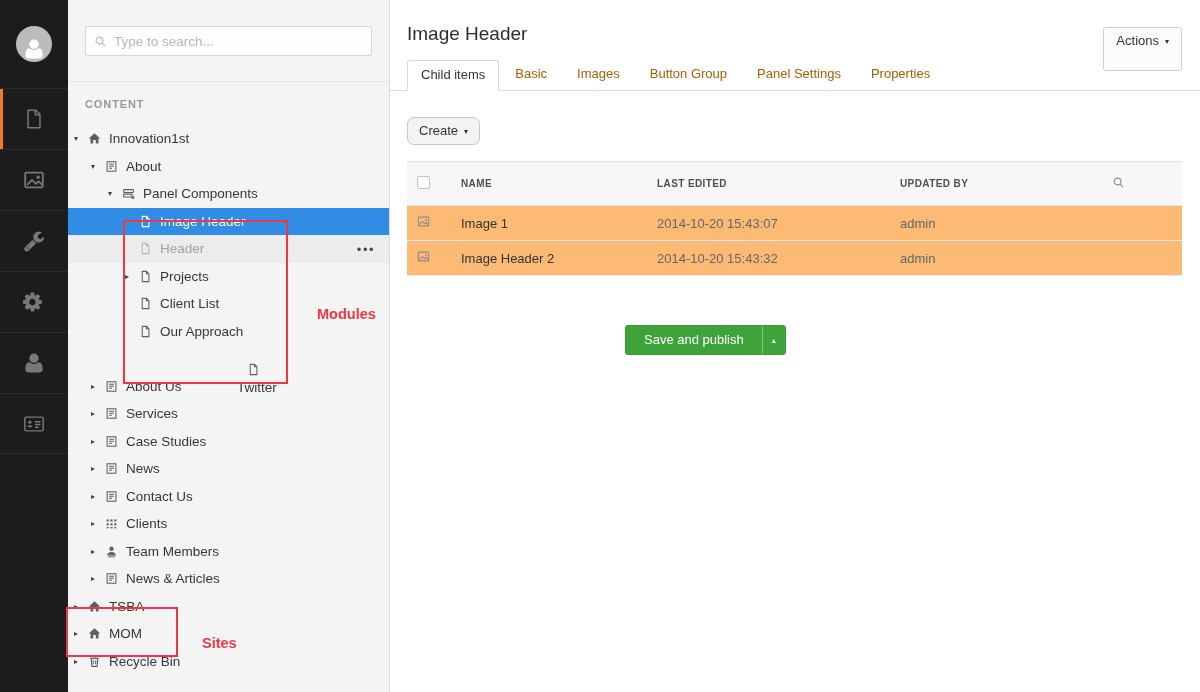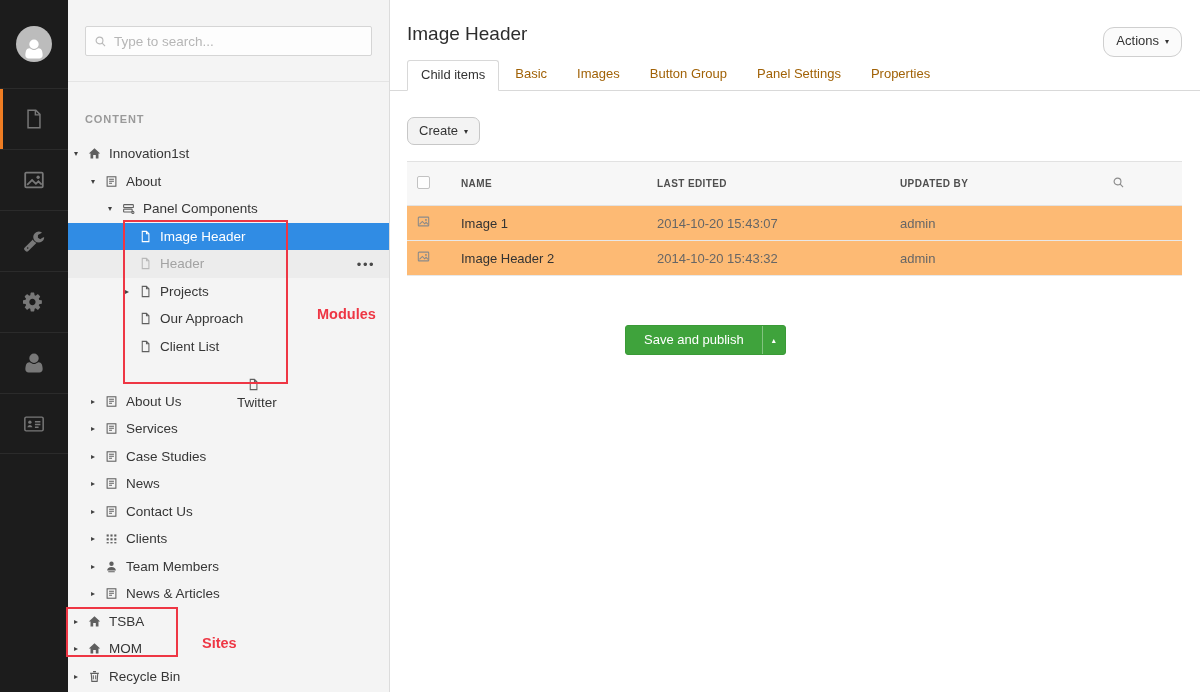--- a/index.html
+++ b/index.html
@@ -22,42 +22,42 @@
   .rail-item.active::before{content:"";position:absolute;left:0;top:0;bottom:0;width:3px;background:var(--orange);}
 
   
   #tree{position:absolute;left:68px;top:0;width:322px;height:692px;background:var(--panel-bg);border-right:1px solid #dcdcdc;}
   .search-wrap{height:82px;border-bottom:1px solid #e4e4e4;padding:26px 17px 0 17px;}
   .search-box{display:flex;align-items:center;height:30px;background:#fdfdfd;border:1px solid #d5d5d5;border-radius:2px;padding:0 8px;}
   .search-box .icn{color:#b9b9b9;display:flex;margin-right:7px;}
   .search-box .icn svg{width:13px;height:13px;}
   .search-box input{flex:1;border:none;outline:none;background:transparent;font:13.5px "Liberation Sans",sans-serif;color:#555;}
   .search-box input::placeholder{color:#b6b6b6;}
-  .content-label{margin:31px 0 0 17px;font-size:11px;font-weight:bold;letter-spacing:.9px;color:#9a9a9a;}
+  .content-label{margin:16px 0 0 17px;font-size:11px;font-weight:bold;letter-spacing:.9px;color:#9a9a9a;}
   .tree-list{margin-top:15px;}
   .tree-row{position:relative;height:27.5px;display:flex;align-items:center;cursor:pointer;color:var(--ink);}
   .tree-row .expander{width:14px;font-size:8px;color:#3f3f3f;text-align:left;flex:0 0 14px;}
   .tree-row .icn{width:21px;flex:0 0 21px;display:flex;align-items:center;color:#5f5f5f;}
   .tree-row .icn svg{width:13px;height:13px;}
   .tree-row .nlabel{font-size:13.5px;white-space:nowrap;}
   .tree-row.selected{background:var(--blue);color:#fff;}
   .tree-row.selected .expander,.tree-row.selected .icn{color:#fff;}
   .tree-row.muted{background:#ececec;color:var(--muted-ink);}
   .tree-row.muted .icn{color:#b8b8b8;}
   .tree-row .dots{position:absolute;right:14px;top:50%;transform:translateY(-50%);font-size:13px;letter-spacing:1.5px;color:#4a4a4a;}
 
   
   .anno-box{position:absolute;border:2px solid var(--anno);z-index:40;pointer-events:none;}
   .anno-label{position:absolute;color:var(--anno);font-weight:bold;font-size:14.5px;z-index:40;}
 
   
   #main{position:absolute;left:390px;top:0;width:810px;height:692px;background:#fff;}
   .page-title{position:absolute;left:17px;top:23px;font-size:19px;color:#2d2d2d;}
   .actions-btn{position:absolute;right:18px;top:27px;display:inline-flex;align-items:center;gap:6px;
-    padding:5px 12px 8px;background:#fbfbfb;border:1px solid #cfcfcf;border-radius:11px;font-size:13px;color:#333;cursor:pointer;}
+    padding:5px 12px 22px;background:#fbfbfb;border:1px solid #cfcfcf;border-radius:3px;font-size:13px;color:#333;cursor:pointer;}
   .caret{font-size:8px;line-height:1;position:relative;top:1px;}
   .tabs-row{position:absolute;left:0;right:0;top:62px;height:29px;padding-left:17px;border-bottom:1px solid #d9d9d9;display:flex;align-items:flex-end;}
   .tab{display:inline-block;padding:6px 13px 8px;font-size:13px;color:#a16207;cursor:pointer;border:1px solid transparent;margin-right:2px;white-space:nowrap;}
   .tab.active{background:#fff;color:#333;border-color:#d8d8d8;border-bottom-color:#fff;border-radius:3px 3px 0 0;margin-bottom:-1px;}
   .main-body{position:absolute;left:0;right:0;top:91px;bottom:0;padding:26px 18px 0 17px;}
   .create-btn{display:inline-flex;align-items:center;gap:6px;padding:5px 11px 6px;background:#f3f3f3;border:1px solid #c7c7c7;border-radius:7px;font-size:13px;color:#333;cursor:pointer;}
 
   table.items{width:775px;border-collapse:collapse;margin-top:16px;}
   table.items thead tr{background:#f7f7f7;border-top:1px solid #e2e2e2;border-bottom:1px solid #e2e2e2;}
   table.items th{font-size:10px;font-weight:bold;color:#4f4f4f;letter-spacing:.4px;text-align:left;padding:14px 10px;}
@@ -216,31 +216,31 @@
           <span class="nlabel">Projects</span>
         </div>
         <div class="tree-row" style="padding-left: 57px;">
           <span class="expander"></span>
           <span class="icn ">
             <svg viewBox="0 0 16 16" fill="none" stroke="currentColor" stroke-width="1.3">
               <path d="M4 1.7h5.2l3 3V14.3H4z"></path>
               <path d="M9.2 1.7v3h3"></path>
             </svg>
           </span>
-          <span class="nlabel">Our Approach</span>
+          <span class="nlabel">Client List</span>
         </div>
         <div class="tree-row" style="padding-left: 57px;">
           <span class="expander"></span>
           <span class="icn ">
             <svg viewBox="0 0 16 16" fill="none" stroke="currentColor" stroke-width="1.3">
               <path d="M4 1.7h5.2l3 3V14.3H4z"></path>
               <path d="M9.2 1.7v3h3"></path>
             </svg>
           </span>
-          <span class="nlabel">Client List</span>
+          <span class="nlabel">Our Approach</span>
         </div>
         <div class="tree-row" style="padding-left: 57px; flex-direction: column;">
           <span class="expander"></span>
           <span class="icn ">
             <svg viewBox="0 0 16 16" fill="none" stroke="currentColor" stroke-width="1.3">
               <path d="M4 1.7h5.2l3 3V14.3H4z"></path>
               <path d="M9.2 1.7v3h3"></path>
             </svg>
           </span>
           <span class="nlabel">Twitter</span>

